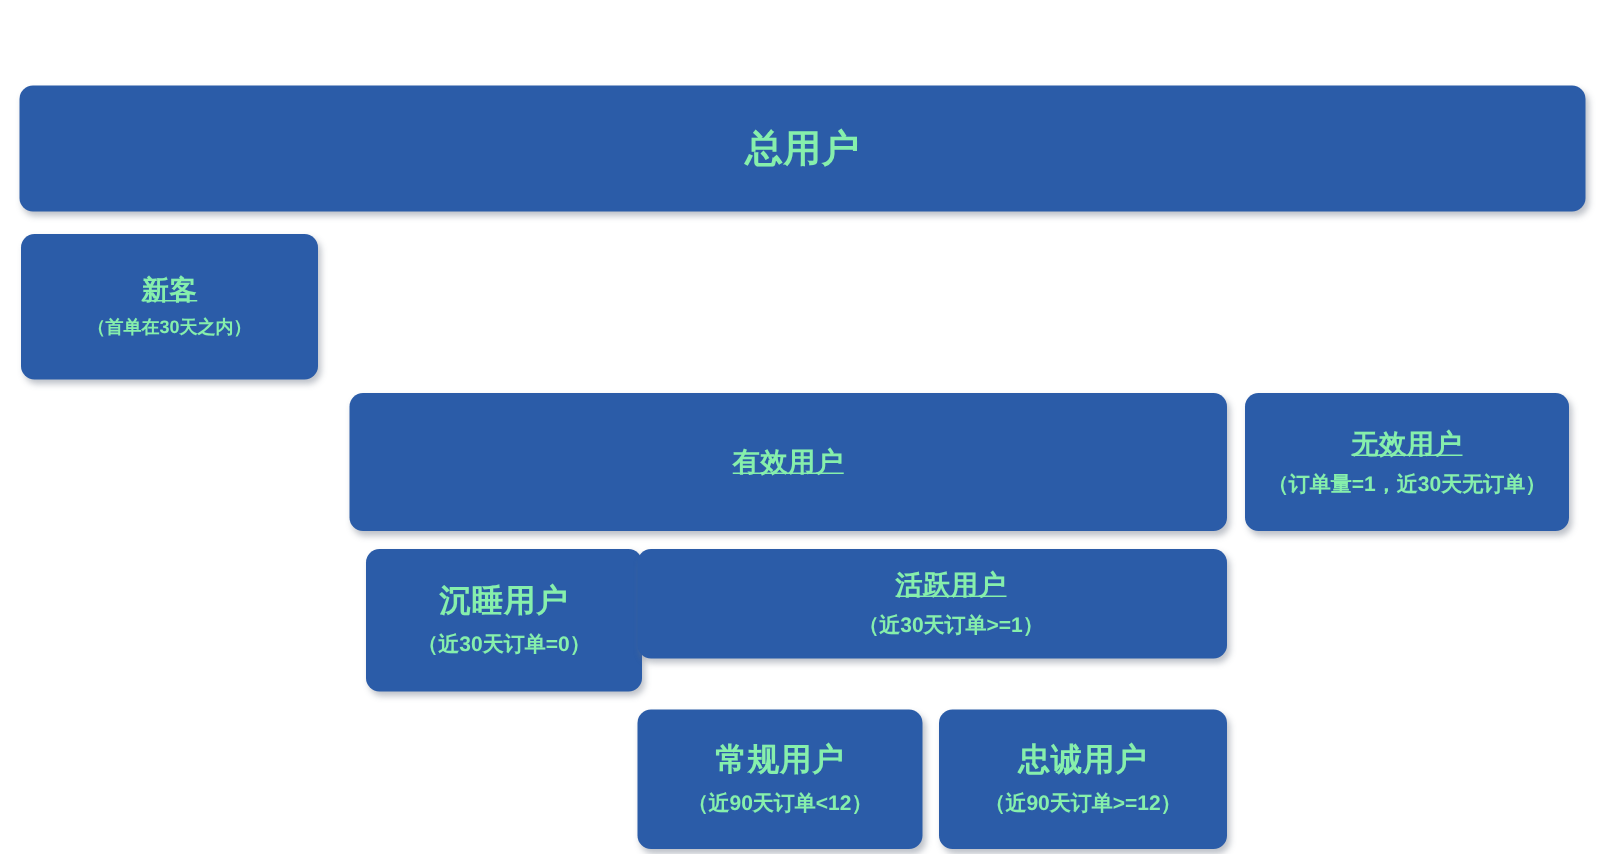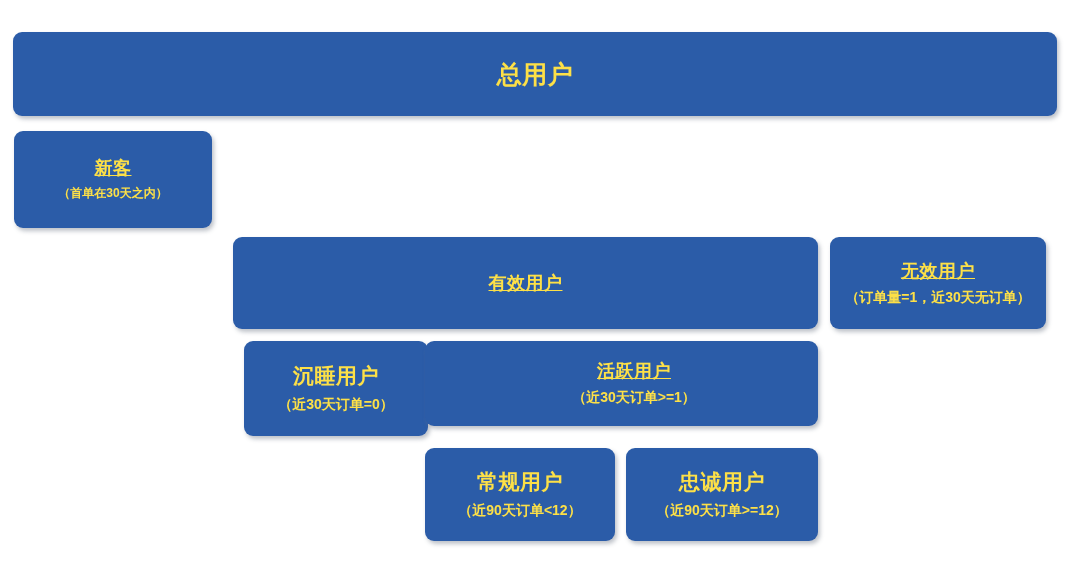--- a/index.html
+++ b/index.html
@@ -18,29 +18,30 @@
     position: relative;
     width: 1080px;
     height: 569px;
     background: #ffffff;
   }
   .node {
     position: absolute;
     box-sizing: border-box;
     background: #2B5CA8;
     border-radius: 9px;
-    color: #fde047;
+    color: #86efac;
     display: flex;
     flex-direction: column;
     align-items: center;
     justify-content: center;
     text-align: center;
     box-shadow: 2px 3px 4px rgba(110, 120, 135, 0.45);
     padding: 2px 6px;
     line-height: 1.12;
+    margin-top: 25px;
   }
   .node .title {
     font-weight: bold;
     letter-spacing: 0.5px;
     white-space: nowrap;
   }
   .node .sub {
     font-weight: bold;
     white-space: nowrap;
   }
@@ -52,21 +53,21 @@
   .s-md .sub { font-size: 12px; margin-top: 9px; }
   .s-sm .sub { font-size: 14px; margin-top: 9px; }
 
   
   #n-total        { left: 13px;  top: 32px;  width: 1044px; height: 84px; }
   #n-new          { left: 14px;  top: 131px; width: 198px;  height: 97px; }
   #n-old          { left: 229px; top: 131px; width: 828px;  height: 97px; }
   #n-valid        { left: 233px; top: 237px; width: 585px;  height: 92px; gap: 24px; }
   #n-invalid      { left: 830px; top: 237px; width: 216px;  height: 92px; }
   #n-dormant      { left: 244px; top: 341px; width: 184px;  height: 95px; }
-  #n-active       { left: 425px; top: 341px; width: 393px;  height: 85px; padding-left: 31px; }
+  #n-active       { left: 425px; top: 341px; width: 393px;  height: 73px; padding-left: 31px; }
   #n-regular      { left: 425px; top: 448px; width: 190px;  height: 93px; }
   #n-loyal        { left: 626px; top: 448px; width: 192px;  height: 93px; }
 </style>
 </head>
 <body>
 
 <div id="canvas">
 
   <div class="node t-xl" id="n-total">
     <span class="title">总用户</span>

